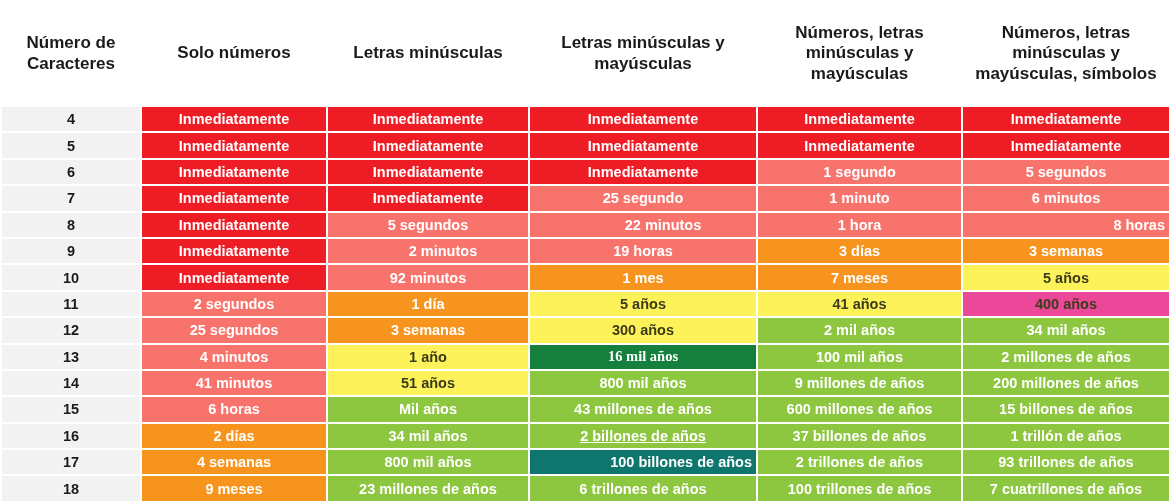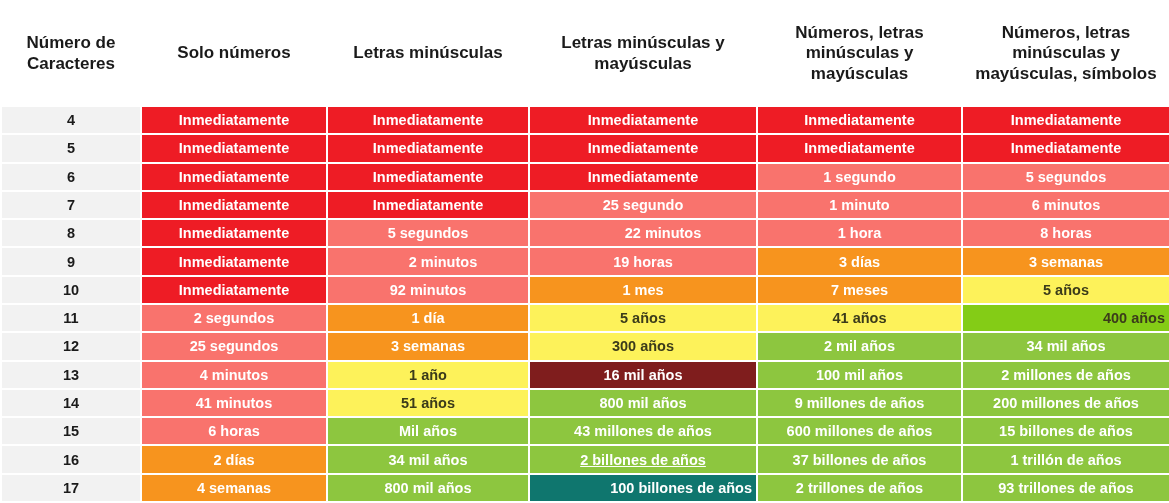--- a/index.html
+++ b/index.html
@@ -111,21 +111,21 @@
         <td style="background: rgb(249, 115, 109); color: rgb(255, 255, 255);">25 segundo</td>
         <td style="background: rgb(249, 115, 109); color: rgb(255, 255, 255);">1 minuto</td>
         <td style="background: rgb(249, 115, 109); color: rgb(255, 255, 255);">6 minutos</td>
       </tr>
       <tr>
         <td class="label-cell">8</td>
         <td style="background: rgb(238, 28, 37); color: rgb(255, 255, 255);">Inmediatamente</td>
         <td style="background: rgb(249, 115, 109); color: rgb(255, 255, 255);">5 segundos</td>
         <td style="background: rgb(249, 115, 109); color: rgb(255, 255, 255); padding-left: 44px;">22 minutos</td>
         <td style="background: rgb(249, 115, 109); color: rgb(255, 255, 255);">1 hora</td>
-        <td style="background: rgb(249, 115, 109); color: rgb(255, 255, 255);">8 horas</td>
+        <td style="background: rgb(249, 115, 109); color: rgb(255, 255, 255); text-align: right;">8 horas</td>
       </tr>
       <tr>
         <td class="label-cell">9</td>
         <td style="background: rgb(238, 28, 37); color: rgb(255, 255, 255);">Inmediatamente</td>
         <td style="background: rgb(249, 115, 109); color: rgb(255, 255, 255); padding-left: 34px;">2 minutos</td>
         <td style="background: rgb(249, 115, 109); color: rgb(255, 255, 255);">19 horas</td>
         <td style="background: rgb(247, 148, 30); color: rgb(255, 255, 255);">3 días</td>
         <td style="background: rgb(247, 148, 30); color: rgb(255, 255, 255);">3 semanas</td>
       </tr>
       <tr>
@@ -135,35 +135,35 @@
         <td style="background: rgb(247, 148, 30); color: rgb(255, 255, 255);">1 mes</td>
         <td style="background: rgb(247, 148, 30); color: rgb(255, 255, 255);">7 meses</td>
         <td style="background: rgb(253, 242, 90); color: rgb(59, 59, 26);">5 años</td>
       </tr>
       <tr>
         <td class="label-cell">11</td>
         <td style="background: rgb(249, 115, 109); color: rgb(255, 255, 255);">2 segundos</td>
         <td style="background: rgb(247, 148, 30); color: rgb(255, 255, 255);">1 día</td>
         <td style="background: rgb(253, 242, 90); color: rgb(59, 59, 26);">5 años</td>
         <td style="background: rgb(253, 242, 90); color: rgb(59, 59, 26);">41 años</td>
-        <td style="background: #84cc16; color: rgb(59, 59, 26); text-align: right;">400 años</td>
+        <td style="background: #ec4899; color: rgb(59, 59, 26);">400 años</td>
       </tr>
       <tr>
         <td class="label-cell">12</td>
         <td style="background: rgb(249, 115, 109); color: rgb(255, 255, 255);">25 segundos</td>
         <td style="background: rgb(247, 148, 30); color: rgb(255, 255, 255);">3 semanas</td>
         <td style="background: rgb(253, 242, 90); color: rgb(59, 59, 26);">300 años</td>
         <td style="background: rgb(141, 198, 63); color: rgb(255, 255, 255);">2 mil años</td>
         <td style="background: rgb(141, 198, 63); color: rgb(255, 255, 255);">34 mil años</td>
       </tr>
       <tr>
         <td class="label-cell">13</td>
         <td style="background: rgb(249, 115, 109); color: rgb(255, 255, 255);">4 minutos</td>
         <td style="background: rgb(253, 242, 90); color: rgb(59, 59, 26);">1 año</td>
-        <td style="background: #7f1d1d; color: rgb(255, 255, 255);">16 mil años</td>
+        <td style="background: #15803d; color: rgb(255, 255, 255); font-family: Liberation Serif, serif;">16 mil años</td>
         <td style="background: rgb(141, 198, 63); color: rgb(255, 255, 255);">100 mil años</td>
         <td style="background: rgb(141, 198, 63); color: rgb(255, 255, 255);">2 millones de años</td>
       </tr>
       <tr>
         <td class="label-cell">14</td>
         <td style="background: rgb(249, 115, 109); color: rgb(255, 255, 255);">41 minutos</td>
         <td style="background: rgb(253, 242, 90); color: rgb(59, 59, 26);">51 años</td>
         <td style="background: rgb(141, 198, 63); color: rgb(255, 255, 255);">800 mil años</td>
         <td style="background: rgb(141, 198, 63); color: rgb(255, 255, 255);">9 millones de años</td>
         <td style="background: rgb(141, 198, 63); color: rgb(255, 255, 255);">200 millones de años</td>
@@ -185,14 +185,22 @@
         <td style="background: rgb(141, 198, 63); color: rgb(255, 255, 255);">1 trillón de años</td>
       </tr>
       <tr>
         <td class="label-cell">17</td>
         <td style="background: rgb(247, 148, 30); color: rgb(255, 255, 255);">4 semanas</td>
         <td style="background: rgb(141, 198, 63); color: rgb(255, 255, 255);">800 mil años</td>
         <td style="background: #0f766e; color: rgb(255, 255, 255); text-align: right;">100 billones de años</td>
         <td style="background: rgb(141, 198, 63); color: rgb(255, 255, 255);">2 trillones de años</td>
         <td style="background: rgb(141, 198, 63); color: rgb(255, 255, 255);">93 trillones de años</td>
       </tr>
+      <tr>
+        <td class="label-cell">18</td>
+        <td style="background: rgb(247, 148, 30); color: rgb(255, 255, 255);">9 meses</td>
+        <td style="background: rgb(141, 198, 63); color: rgb(255, 255, 255);">23 millones de años</td>
+        <td style="background: rgb(141, 198, 63); color: rgb(255, 255, 255);">6 trillones de años</td>
+        <td style="background: rgb(141, 198, 63); color: rgb(255, 255, 255);">100 trillones de años</td>
+        <td style="background: rgb(141, 198, 63); color: rgb(255, 255, 255);">7 cuatrillones de años</td>
+      </tr>
     </tbody>
 </table>
 
 </body></html>

